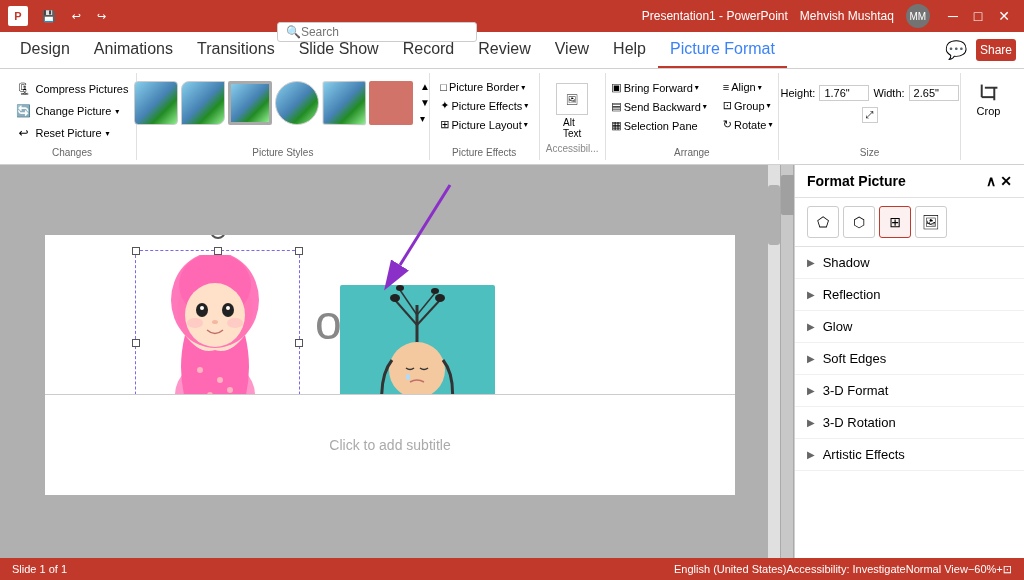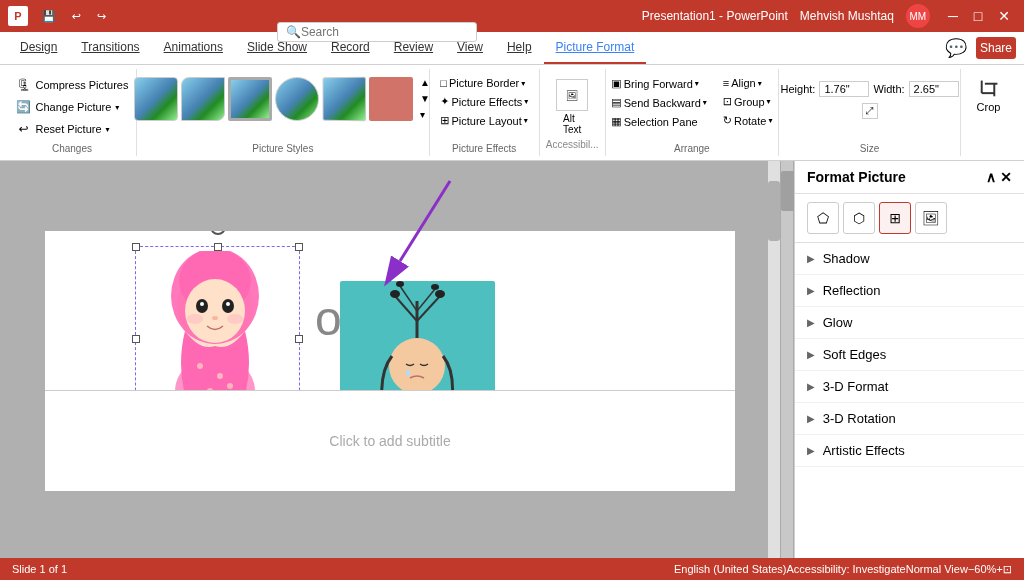--- a/index.html
+++ b/index.html
@@ -45,25 +45,24 @@
     }
     .ribbon-tabs {
       display: flex;
       align-items: center;
       background: white;
       border-bottom: 1px solid #d0d0d0;
       padding: 0 8px;
     }
     .ribbon-tab {
       padding: 8px 12px;
-      font-size: 12px;
+      font-size: 16px;
       cursor: pointer;
       color: #333;
       border-bottom: 2px solid transparent;
-      text-decoration: underline;
     }
     .ribbon-tab.active {
       color: #3b82f6;
       border-bottom: 2px solid #c0392b;
     }
     .ribbon-content {
       display: flex;
       align-items: stretch;
       padding: 4px 8px;
       min-height: 86px;
@@ -231,34 +230,34 @@
   </div>
   <div style="display:flex; align-items:center; gap:8px; flex:1; justify-content:center; position:relative;">
     <div class="search-bar">
       <span>🔍</span>
       <input type="text" placeholder="Search" style="">
     </div>
   </div>
   <div style="display:flex; align-items:center; gap:12px;">
     <span style="font-size:12px;">Presentation1 - PowerPoint</span>
     <span style="font-size:12px;">Mehvish Mushtaq</span>
-    <div style="width:24px;height:24px;background:#ef4444;border-radius:50%;display:flex;align-items:center;justify-content:center;font-size:10px;">MM</div>
+    <div style="width:24px;height:24px;background:#737373;border-radius:50%;display:flex;align-items:center;justify-content:center;font-size:10px;">MM</div>
     <div class="title-bar-controls">
       <span>─</span>
       <span>□</span>
       <span>✕</span>
     </div>
   </div>
 </div>
 
 <div class="ribbon">
   <div class="ribbon-tabs">
     <div class="ribbon-tab">Design</div>
+    <div class="ribbon-tab">Animations</div>
     <div class="ribbon-tab">Transitions</div>
-    <div class="ribbon-tab">Animations</div>
     <div class="ribbon-tab">Slide Show</div>
     <div class="ribbon-tab">Record</div>
     <div class="ribbon-tab">Review</div>
     <div class="ribbon-tab">View</div>
     <div class="ribbon-tab">Help</div>
     <div class="ribbon-tab active">Picture Format</div>
     <div style="margin-left:auto;display:flex;gap:8px;">
       <span style="font-size:18px;cursor:pointer;">💬</span>
       <button style="background:#c0392b;color:white;border:none;padding:4px 4px;font-size:12px;cursor:pointer;border-radius:3px;">Share</button>
     </div>

